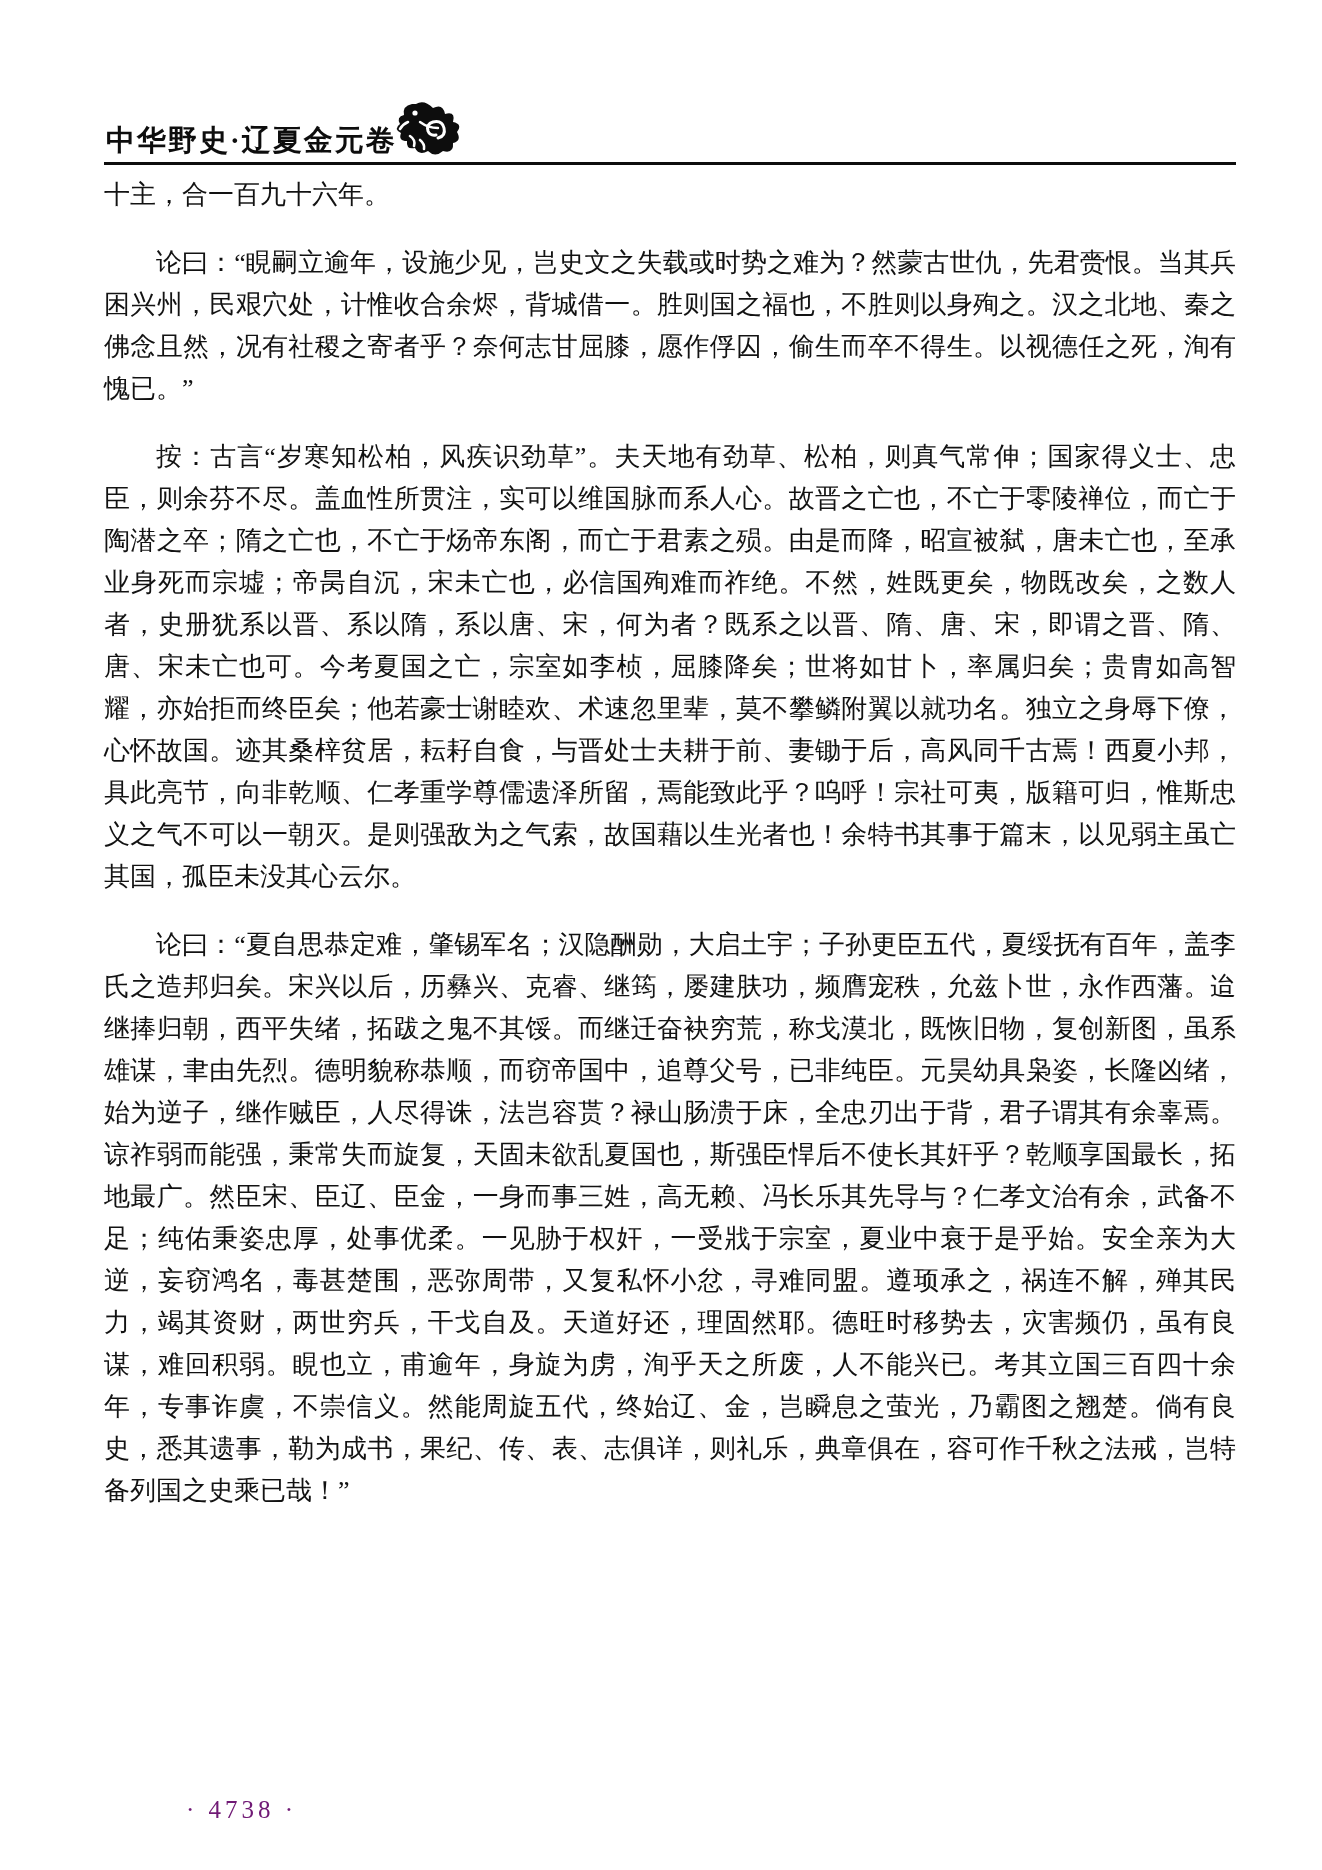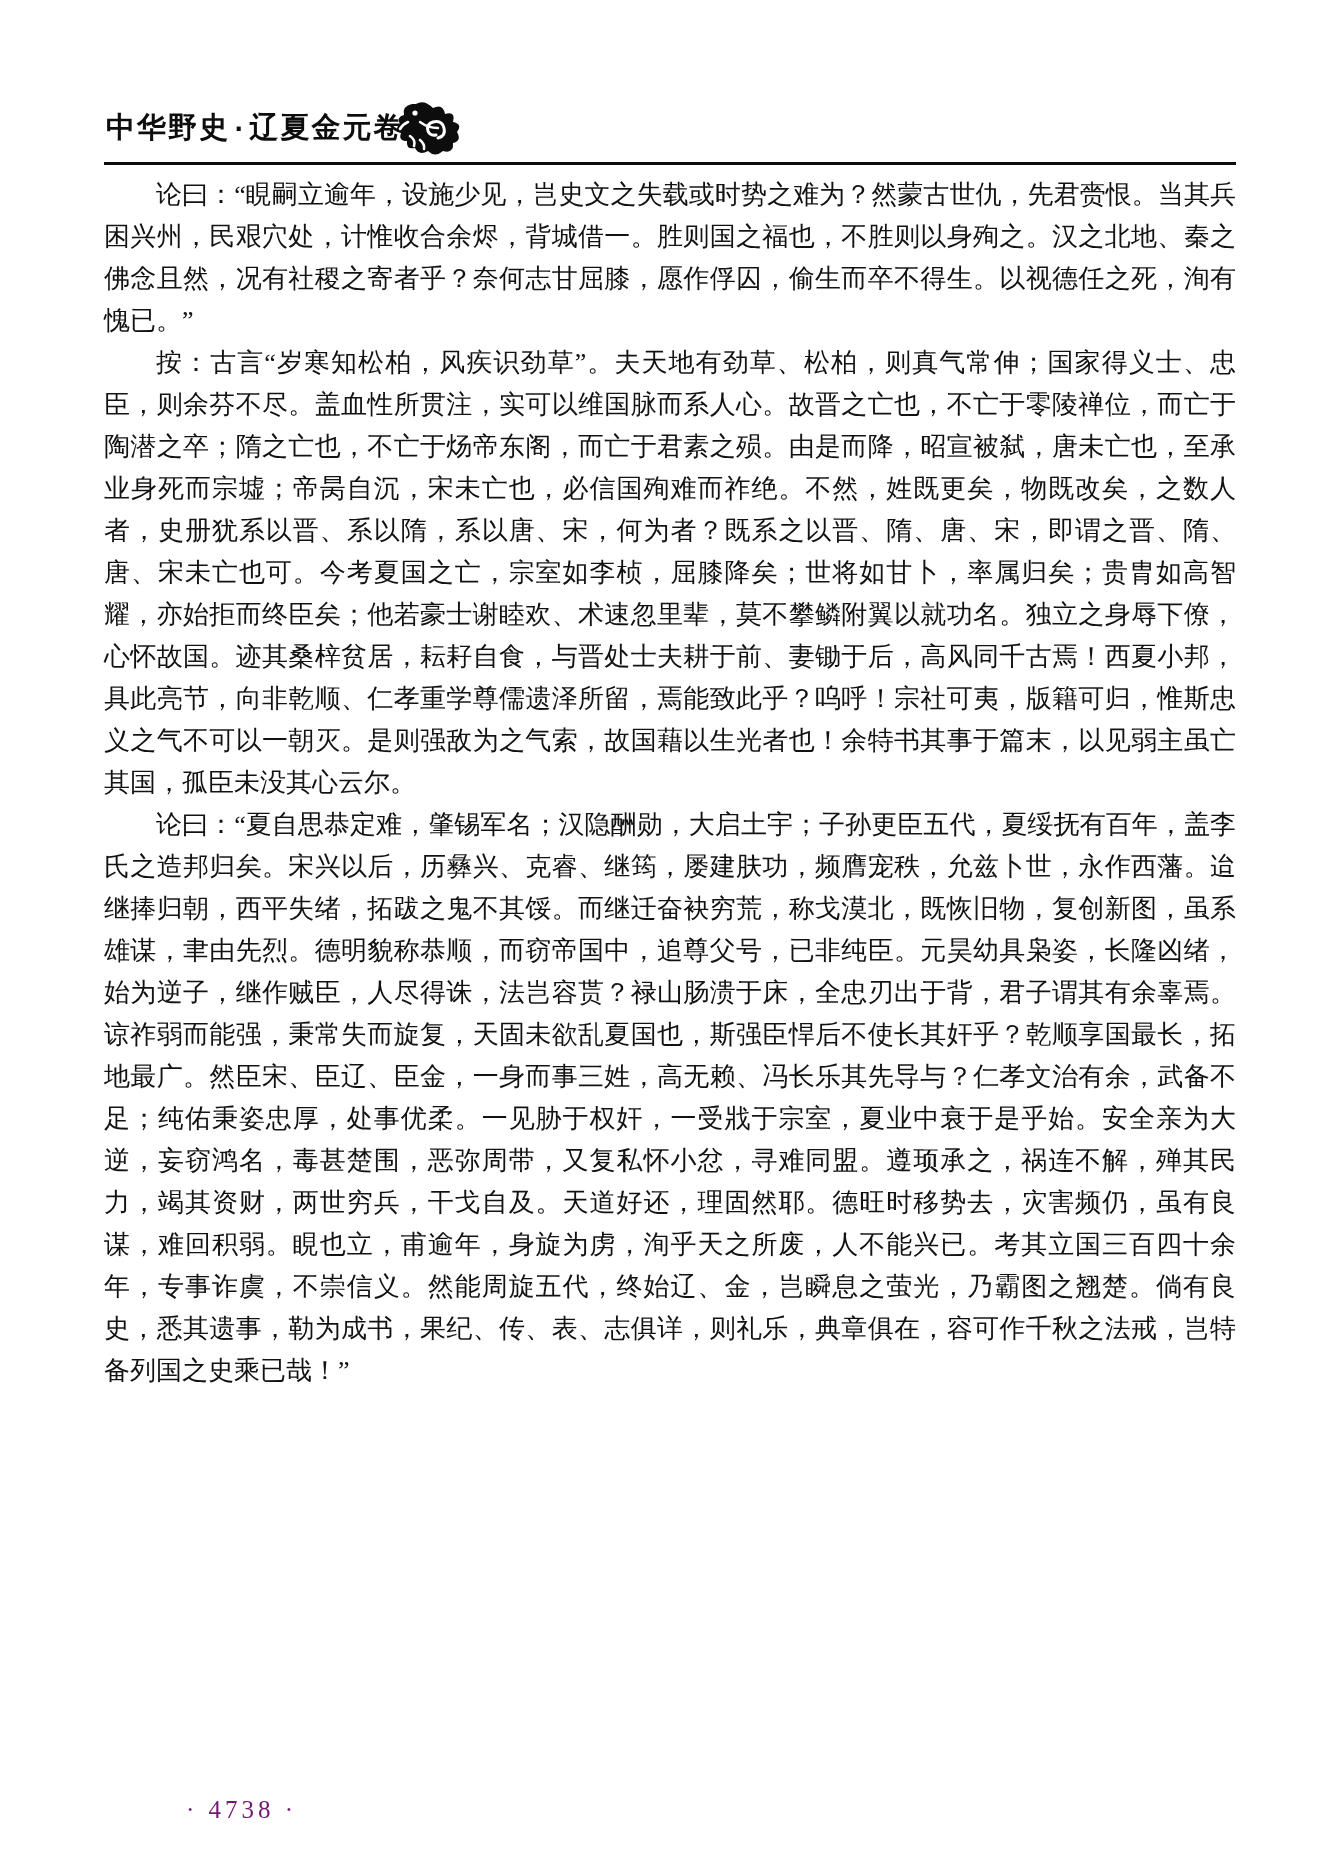--- a/index.html
+++ b/index.html
@@ -15,22 +15,22 @@
     position:absolute;
     left:104px;
     top:94px;
     width:1132px;
     height:68px;
     border-bottom:3px solid #0d0d0d;
   }
   .book-title {
     position:absolute;
     left:2px;
-    bottom:14px;
-    font-family:Liberation Mono, monospace;
+    bottom:1px;
+    font-family:Liberation Serif, serif;
     font-weight:bold;
     font-size:29px;
     letter-spacing:2px;
     color:#0d0d0d;
     white-space:nowrap;
   }
   .emblem {
     position:absolute;
     left:286px;
     bottom:2px;
@@ -43,21 +43,21 @@
     top:174px;
     width:1132px;
     font-family:"Liberation Serif","DejaVu Serif",serif;
     font-size:26px;
     line-height:42px;
     color:#121212;
     text-align:justify;
     text-justify:inter-ideograph;
   }
   .body-text p { margin:0; }
-  .body-text p.indent { text-indent:2em; }
+  .body-text p.indent { text-indent:2em;margin-top:26px; }
   .footer {
     position:absolute;
     left:186px;
     top:1796px;
     font-family:"Liberation Serif","DejaVu Serif",serif;
     font-size:25px;
     letter-spacing:4px;
     color:#701a75;
     white-space:nowrap;
   }
@@ -74,20 +74,21 @@
         <path fill="#0d0d0d" d="M22,6 Q12,8 14,17 Q6,19 10,26 Q3,31 11,35 Q8,43 17,43 Q16,52 25,50 Q29,58 38,53 Q45,60 53,53 Q64,56 63,45 Q72,43 67,34 Q73,26 63,24 Q66,13 55,16 Q53,5 43,10 Q34,1 26,6 Z"></path>
         <path fill="none" stroke="#ffffff" stroke-width="3" stroke-linecap="round" d="M48,40 q8,-2 6,-10 q-2,-8 -11,-6 q-7,2 -5,9 q2,5 8,4"></path>
         <path fill="none" stroke="#ffffff" stroke-width="2.6" stroke-linecap="round" d="M20,38 q6,4 4,10 M30,42 q5,4 4,9 M18,24 q-5,2 -8,7"></path>
         <circle cx="25" cy="15" r="2.6" fill="#ffffff"></circle>
         <path fill="none" stroke="#ffffff" stroke-width="2.4" stroke-linecap="round" d="M30,24 q8,6 18,6"></path>
       </svg>
     </span>
   </div>
 
   <div class="body-text">
+    <p>十主，合一百九十六年。</p>
     <p class="indent">论曰：“睍嗣立逾年，设施少见，岂史文之失载或时势之难为？然蒙古世仇，先君赍恨。当其兵困兴州，民艰穴处，计惟收合余烬，背城借一。胜则国之福也，不胜则以身殉之。汉之北地、秦之佛念且然，况有社稷之寄者乎？奈何志甘屈膝，愿作俘囚，偷生而卒不得生。以视德任之死，洵有愧已。”</p>
     <p class="indent">按：古言“岁寒知松柏，风疾识劲草”。夫天地有劲草、松柏，则真气常伸；国家得义士、忠臣，则余芬不尽。盖血性所贯注，实可以维国脉而系人心。故晋之亡也，不亡于零陵禅位，而亡于陶潜之卒；隋之亡也，不亡于炀帝东阁，而亡于君素之殒。由是而降，昭宣被弑，唐未亡也，至承业身死而宗墟；帝昺自沉，宋未亡也，必信国殉难而祚绝。不然，姓既更矣，物既改矣，之数人者，史册犹系以晋、系以隋，系以唐、宋，何为者？既系之以晋、隋、唐、宋，即谓之晋、隋、唐、宋未亡也可。今考夏国之亡，宗室如李桢，屈膝降矣；世将如甘卜，率属归矣；贵胄如高智耀，亦始拒而终臣矣；他若豪士谢睦欢、术速忽里辈，莫不攀鳞附翼以就功名。独立之身辱下僚，心怀故国。迹其桑梓贫居，耘耔自食，与晋处士夫耕于前、妻锄于后，高风同千古焉！西夏小邦，具此亮节，向非乾顺、仁孝重学尊儒遗泽所留，焉能致此乎？呜呼！宗社可夷，版籍可归，惟斯忠义之气不可以一朝灭。是则强敌为之气索，故国藉以生光者也！余特书其事于篇末，以见弱主虽亡其国，孤臣未没其心云尔。</p>
     <p class="indent">论曰：“夏自思恭定难，肇锡军名；汉隐酬勋，大启土宇；子孙更臣五代，夏绥抚有百年，盖李氏之造邦归矣。宋兴以后，历彝兴、克睿、继筠，屡建肤功，频膺宠秩，允兹卜世，永作西藩。迨继捧归朝，西平失绪，拓跋之鬼不其馁。而继迁奋袂穷荒，称戈漠北，既恢旧物，复创新图，虽系雄谋，聿由先烈。德明貌称恭顺，而窃帝国中，追尊父号，已非纯臣。元昊幼具枭姿，长隆凶绪，始为逆子，继作贼臣，人尽得诛，法岂容贳？禄山肠溃于床，全忠刃出于背，君子谓其有余辜焉。谅祚弱而能强，秉常失而旋复，天固未欲乱夏国也，斯强臣悍后不使长其奸乎？乾顺享国最长，拓地最广。然臣宋、臣辽、臣金，一身而事三姓，高无赖、冯长乐其先导与？仁孝文治有余，武备不足；纯佑秉姿忠厚，处事优柔。一见胁于权奸，一受戕于宗室，夏业中衰于是乎始。安全亲为大逆，妄窃鸿名，毒甚楚围，恶弥周带，又复私怀小忿，寻难同盟。遵顼承之，祸连不解，殚其民力，竭其资财，两世穷兵，干戈自及。天道好还，理固然耶。德旺时移势去，灾害频仍，虽有良谋，难回积弱。睍也立，甫逾年，身旋为虏，洵乎天之所废，人不能兴已。考其立国三百四十余年，专事诈虞，不崇信义。然能周旋五代，终始辽、金，岂瞬息之萤光，乃霸图之翘楚。倘有良史，悉其遗事，勒为成书，果纪、传、表、志俱详，则礼乐，典章俱在，容可作千秋之法戒，岂特备列国之史乘已哉！”</p>
   </div>
 
   <div class="footer">· 4738 ·</div>
 
 </div>
 
 </body></html>

